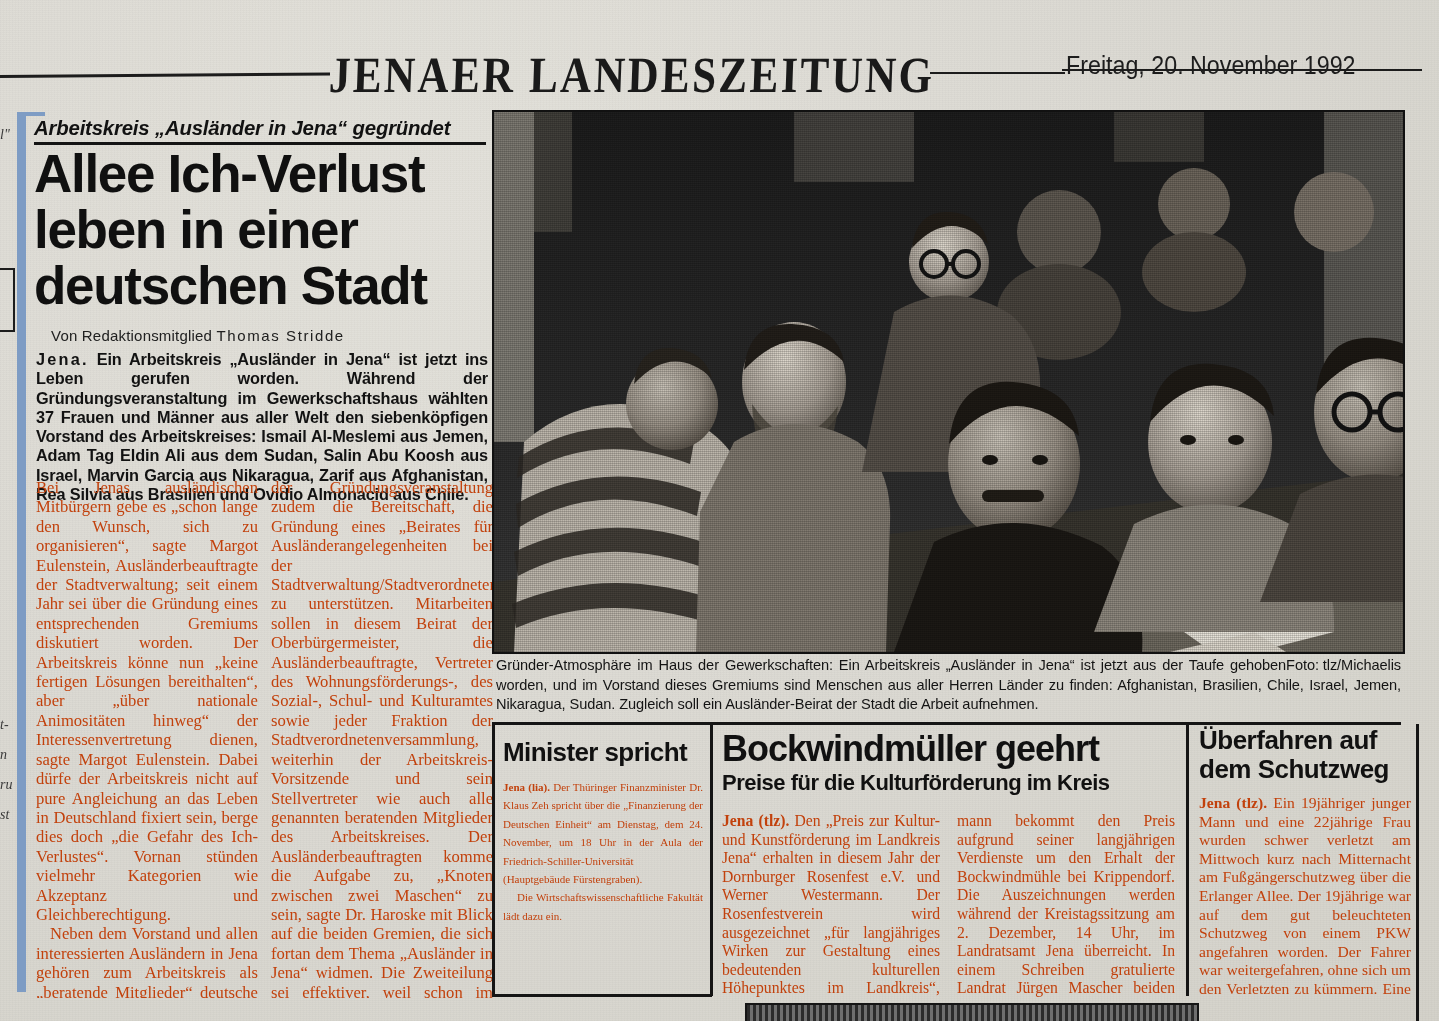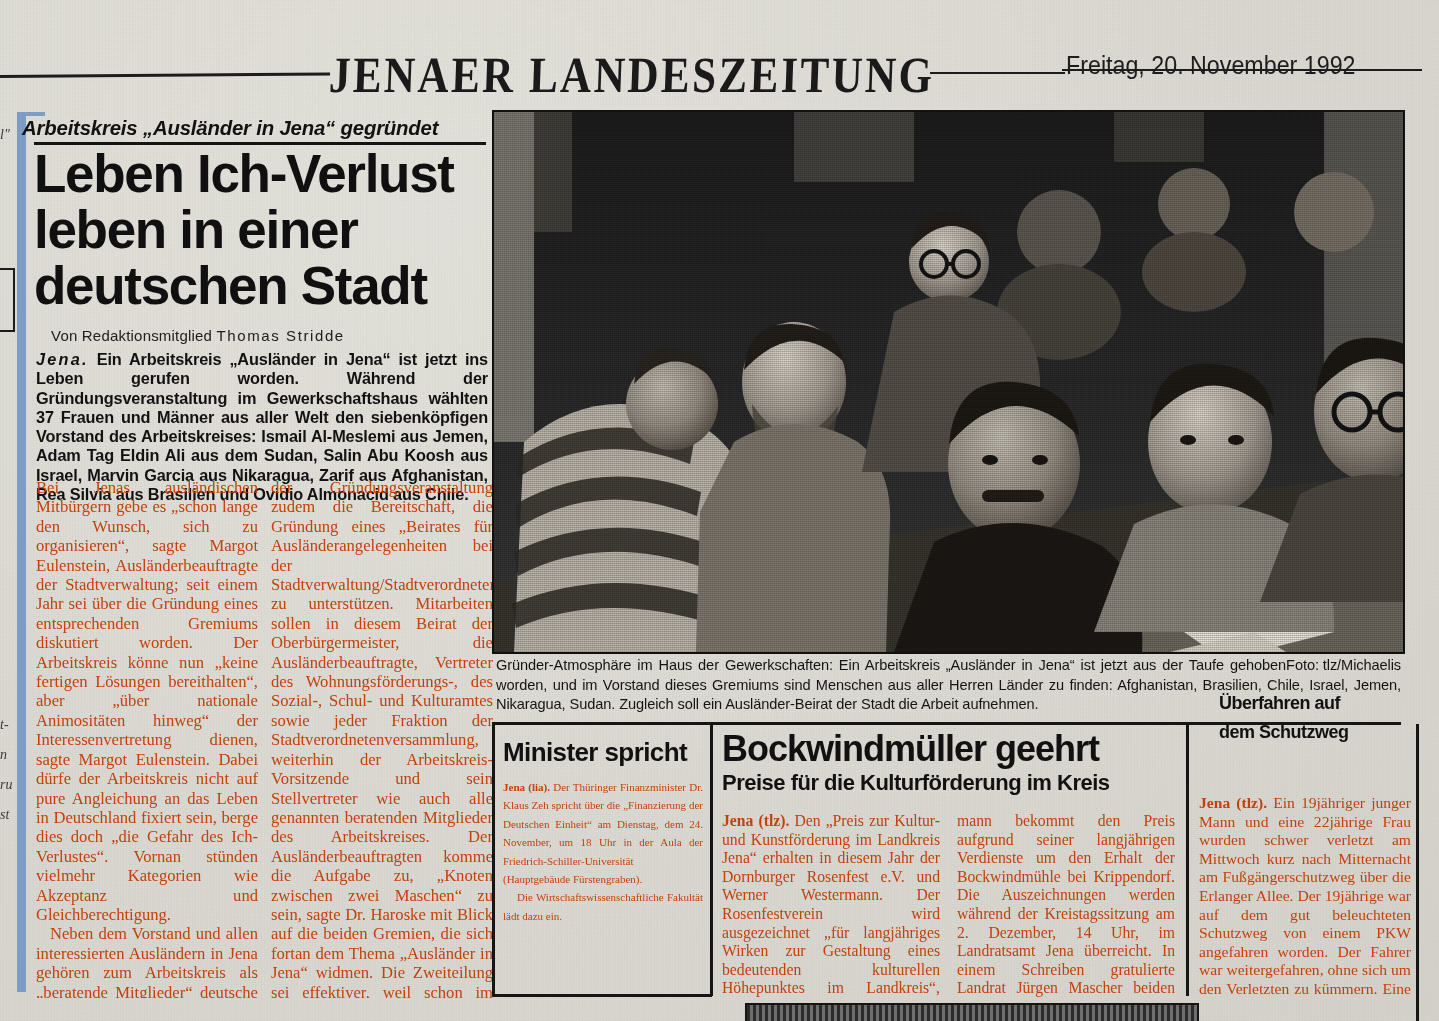--- a/index.html
+++ b/index.html
@@ -51,21 +51,21 @@
   #edge-frag{left:0px;top:120px;width:14px;height:880px;}
   .edge-line{
     font-family:"Liberation Serif", serif;
     font-size:14px;color:#3a3a3a;line-height:30px;
     font-style:italic;
   }
   #edge-box{left:0px;top:268px;width:13px;height:60px;border:2px solid #1c1c1c;border-left:none;}
 
   
   #kicker{
-    left:22px;top:116px;width:452px;
+    left:34px;top:116px;width:452px;
   }
   #kicker-text{
     font-family:"Liberation Sans", sans-serif;
     font-weight:bold;font-style:italic;
     font-size:21px;color:#121212;
     letter-spacing:-0.2px;
     transform:scaleX(0.97);transform-origin:left top;
     white-space:nowrap;
   }
   #kicker-rule{position:absolute;left:34px;top:142px;width:452px;height:2.5px;background:#141414;}
@@ -95,21 +95,21 @@
   #lead{
     left:36px;top:350px;width:452px;
     font-family:"Liberation Sans", sans-serif;
     font-weight:bold;
     font-size:16.3px;
     line-height:19.3px;
     text-align:justify;
     color:#121212;
     letter-spacing:-0.15px;
   }
-  #lead .city{letter-spacing:2.2px;font-style:italic;}
+  #lead .city{letter-spacing:2.2px;}
 
   
   .bodycol{
     font-family:"Liberation Serif", serif;
     font-size:16.6px;
     line-height:19.4px;
     text-align:justify;
     color:#c2410c;
     -webkit-hyphens:none;hyphens:none;
   }
@@ -157,21 +157,21 @@
   #ms-title{left:503px;top:738px;width:205px;font-size:26px;line-height:29px;letter-spacing:-0.6px;}
   #ms-body{left:503px;top:778px;width:200px;height:215px;overflow:hidden;}
   #ms-body .bodycol{font-size:11px;line-height:18.4px;}
 
   #bw-title{left:722px;top:730px;width:462px;font-size:36px;line-height:38px;letter-spacing:-1px;}
   #bw-sub{left:722px;top:770px;width:462px;font-size:22px;line-height:25px;letter-spacing:-0.5px;}
   #bw-c1{left:722px;top:812px;width:218px;height:185px;overflow:hidden;}
   #bw-c2{left:957px;top:812px;width:218px;height:185px;overflow:hidden;}
   #bw-c1 .bodycol,#bw-c2 .bodycol{font-size:15.7px;line-height:18.6px;}
 
-  #uf-title{left:1199px;top:689px;width:215px;font-size:18px;line-height:29px;letter-spacing:-0.5px;margin-left:20px;}
+  #uf-title{left:1199px;top:726px;width:215px;font-size:26px;line-height:29px;letter-spacing:-0.5px;}
   #uf-body{left:1199px;top:794px;width:212px;height:205px;overflow:hidden;}
   #uf-body .bodycol{font-size:15.6px;line-height:18.6px;}
 
   
   #bottom-photo{left:745px;top:1003px;width:450px;height:18px;background:#4a4a4a;border:2px solid #151515;border-bottom:none;overflow:hidden;}
   #bottom-photo-g{position:absolute;inset:0;background:repeating-linear-gradient(90deg,#2b2b2b 0 3px,#6e6e6e 3px 6px);}
   #bottom-rule{left:1416px;top:724px;width:2.5px;height:297px;background:#151515;}
 </style>
 </head>
 <body>
@@ -196,21 +196,21 @@
   <div class="edge-line">ru</div>
   <div class="edge-line">st</div>
 </div>
 
 <div class="layer" id="kicker">
   <div id="kicker-text">Arbeitskreis „Ausländer in Jena“ gegründet</div>
 </div>
 <div id="kicker-rule"></div>
 
 <div class="layer" id="headline">
-  <div class="hl">Leben Ich-Verlust</div>
+  <div class="hl">Allee Ich-Verlust</div>
   <div class="hl">leben in einer</div>
   <div class="hl">deutschen Stadt</div>
 </div>
 
 <div class="layer" id="byline">
   <span>Von Redaktionsmitglied </span><span class="sp">Thomas Stridde</span>
 </div>
 
 <div class="layer" id="lead">
   <span class="city">Jena.</span><span> Ein Arbeitskreis „Ausländer in Jena“ ist jetzt ins Leben gerufen worden. Während der Gründungsveranstaltung im Gewerkschaftshaus wählten 37 Frauen und Männer aus aller Welt den siebenköpfigen Vorstand des Arbeitskreises: Ismail Al-Meslemi aus Jemen, Adam Tag Eldin Ali aus dem Sudan, Salin Abu Koosh aus Israel, Marvin Garcia aus Nikaragua, Zarif aus Afghanistan, Rea Silvia aus Brasilien und Ovidio Almonacid aus Chile.</span>

